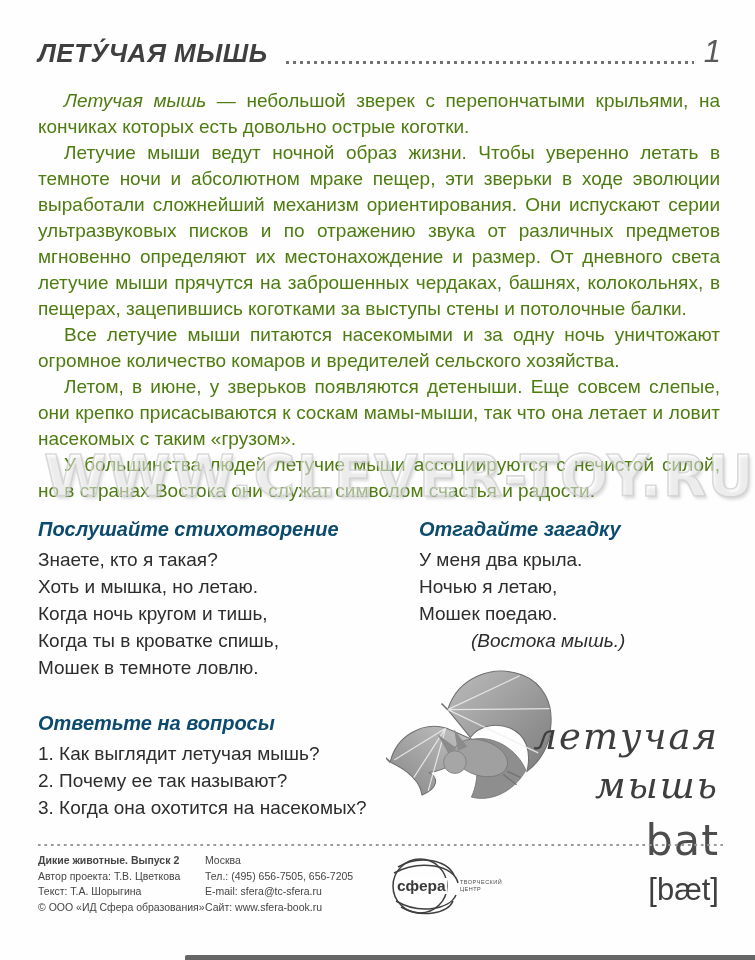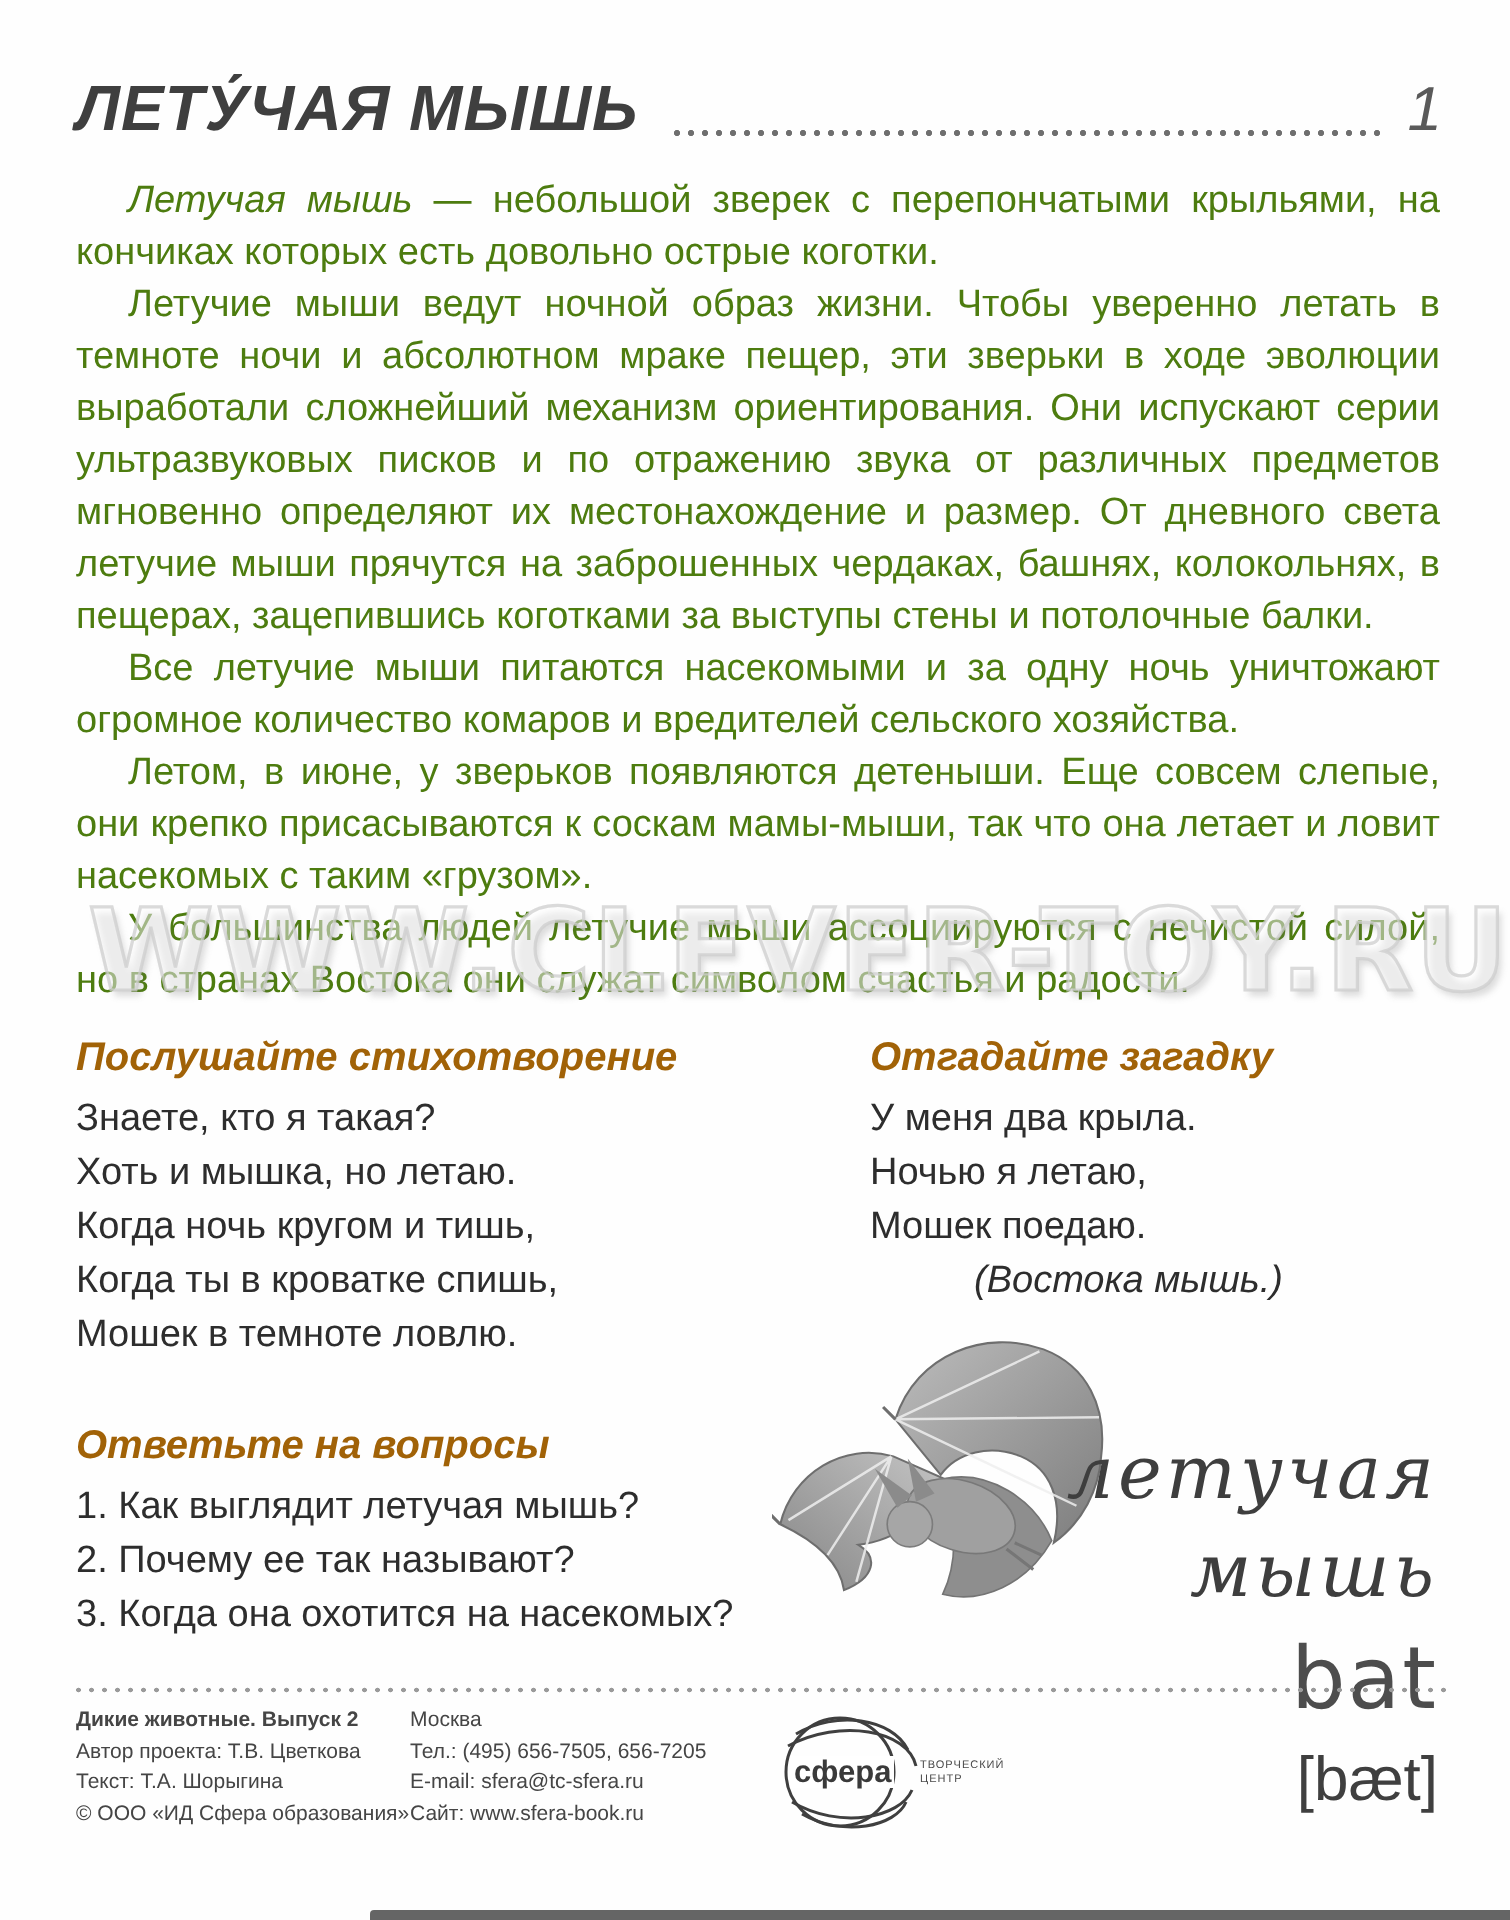--- a/index.html
+++ b/index.html
@@ -9,21 +9,21 @@
     background:#fefefe; overflow:hidden;
     font-family:"Liberation Sans", sans-serif; color:#2b2b2b;
   }
 
   
   .header {
     position:absolute; top:36px; left:38px; right:34px;
     display:flex; align-items:baseline;
   }
   .title {
-    font-style:italic; font-weight:bold; font-size:32px;
+    font-style:italic; font-weight:bold; font-size:26px;
     letter-spacing:0.5px; color:#3f3f3f; white-space:nowrap;
   }
   .leader {
     flex:1; height:5px; margin:0 10px 4px 16px; align-self:flex-end;
     background-image:radial-gradient(circle, #6f6f6f 1.4px, transparent 1.7px);
     background-size:7px 5px; background-position:0 50%; background-repeat:repeat-x;
   }
   .page-num {
     font-style:italic; font-size:31px; color:#5a5a5a; line-height:1;
   }
@@ -42,26 +42,26 @@
     font-family:"DejaVu Sans", sans-serif; font-weight:800;
     font-size:57px; letter-spacing:1px; line-height:1;
     color:rgba(255,255,255,0.45);
     -webkit-text-stroke:1.6px rgba(205,205,205,0.75);
     text-shadow:2px 3px 3px rgba(120,120,120,0.25);
     z-index:6; pointer-events:none; white-space:nowrap;
   }
 
   
   .activity-heading {
-    font-style:italic; font-weight:bold; font-size:20px; color:#a16207;
+    font-style:italic; font-weight:bold; font-size:20px; color:#0c4a6e;
     margin-bottom:3px;
   }
   .activity { font-size:19px; line-height:27px; color:#2d2d2d; }
   .poem      { position:absolute; top:516px; left:38px;  width:350px; }
-  .riddle    { position:absolute; top:516px; left:435px; width:310px; }
+  .riddle    { position:absolute; top:516px; left:419px; width:310px; }
   .riddle-answer { font-style:italic; padding-left:52px; }
   .questions { position:absolute; top:710px; left:38px;  width:380px; }
 
   
   .bat-figure { position:absolute; top:662px; left:386px; width:180px; height:155px; }
   .vocab {
     position:absolute; top:712px; right:36px; width:190px; text-align:right;
     color:#3c3c3c;
   }
   .vocab-ru {

